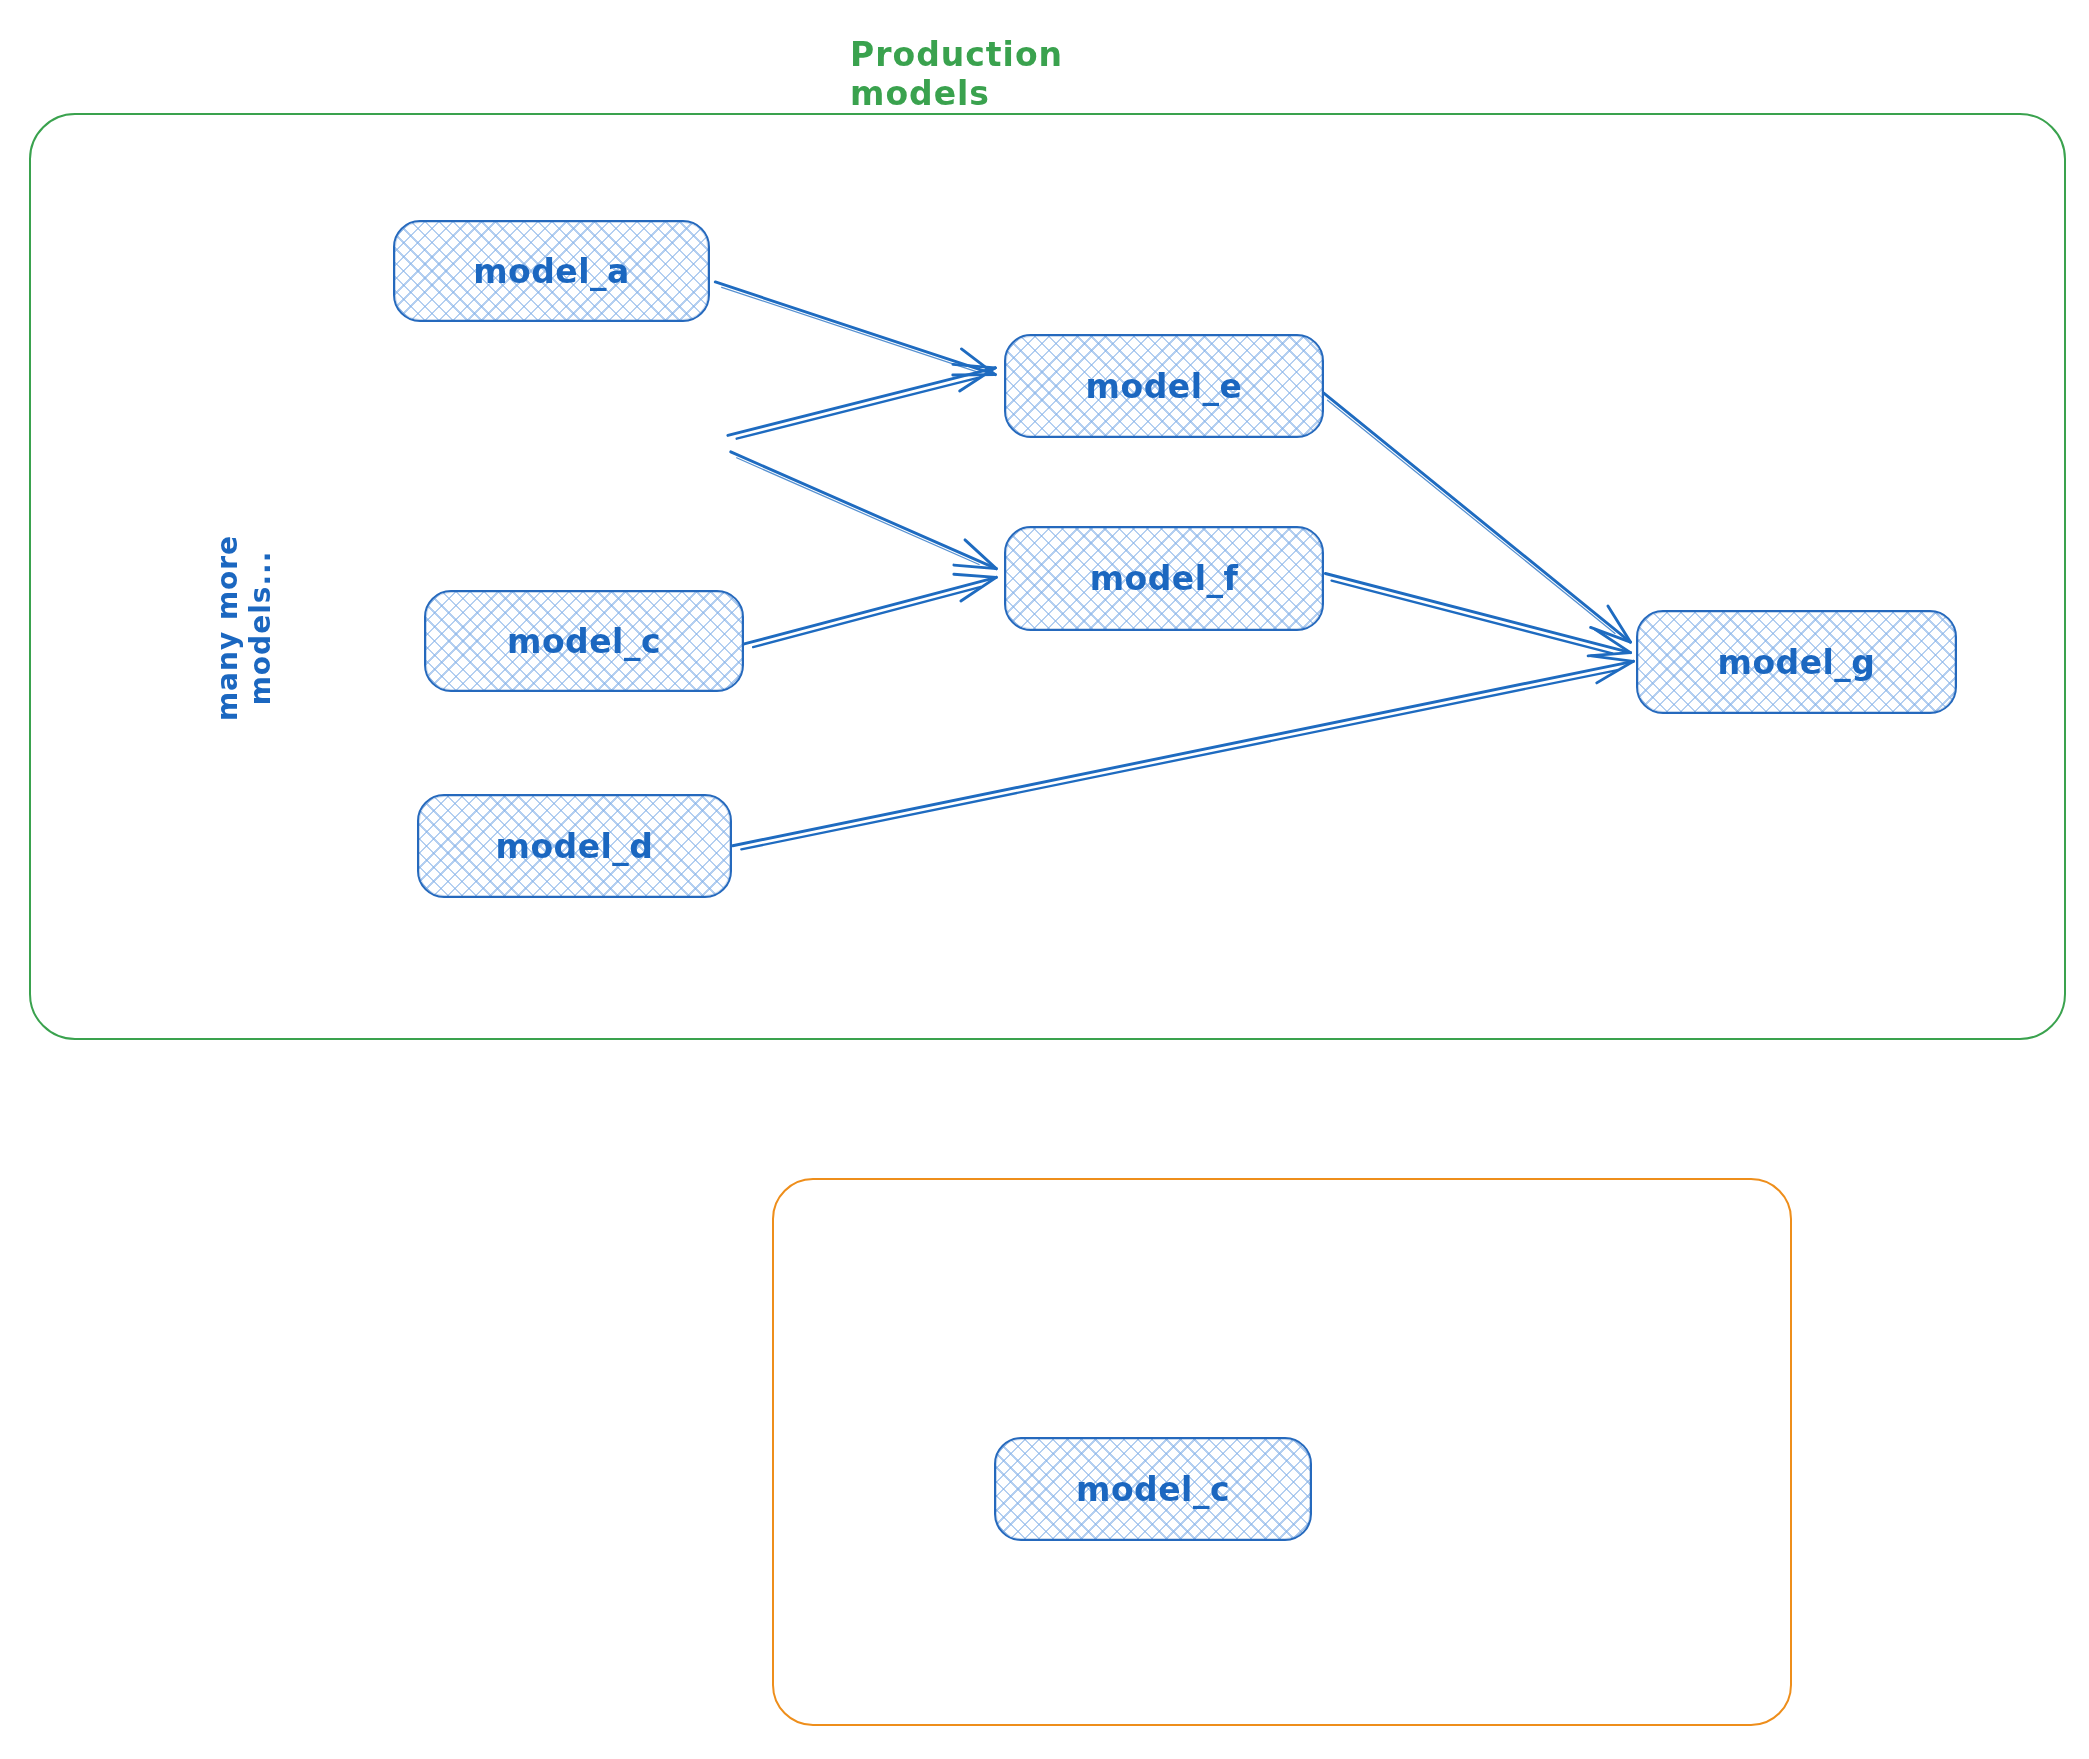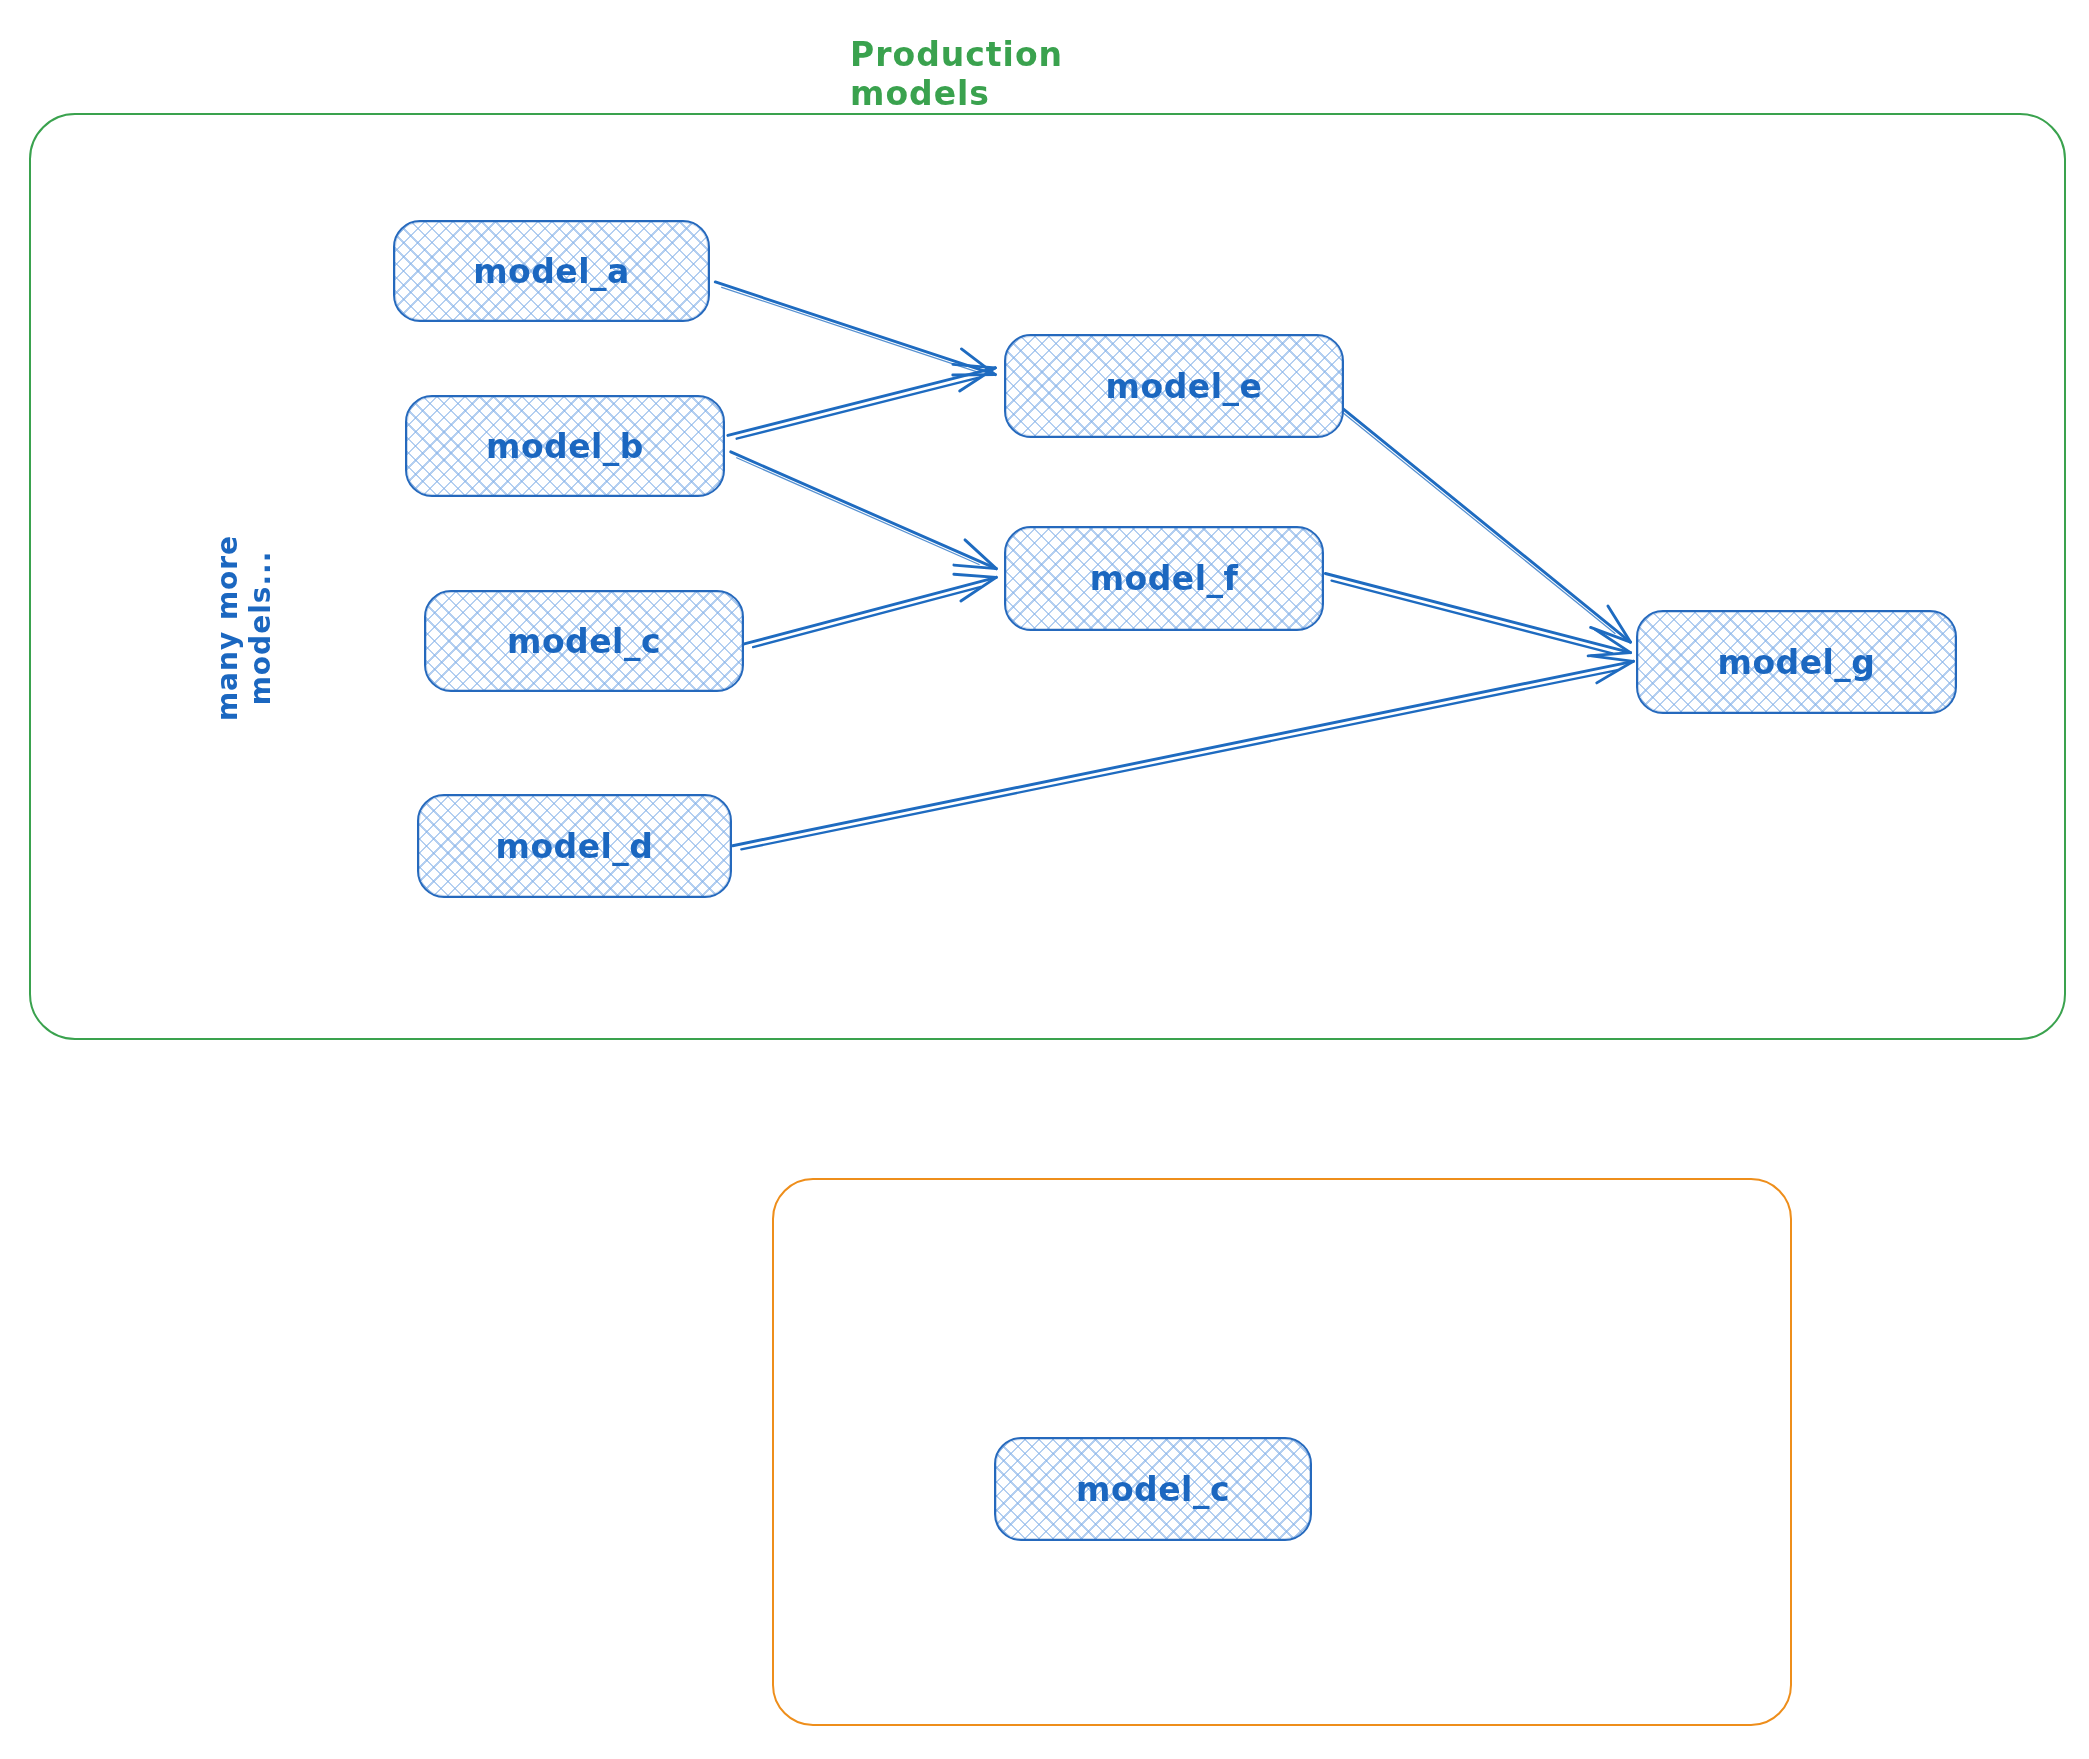--- a/index.html
+++ b/index.html
@@ -84,33 +84,30 @@
         <line x1="767.9405181420444" y1="879.7837990633457" x2="1675.4687829738357" y2="693.9982700356156" stroke="#1e6bc0" stroke-width="2.4" stroke-opacity="1" stroke-linecap="round"></line>
         <line x1="1692" y1="685" x2="1648.3603718502188" y2="679.3801374617499" stroke="#1e6bc0" stroke-width="3" stroke-opacity="1" stroke-linecap="round"></line>
         <line x1="1692" y1="685" x2="1654.0794003482638" y2="707.3165436851845" stroke="#1e6bc0" stroke-width="3" stroke-opacity="1" stroke-linecap="round"></line>
       </g>
     </svg>
 
   <div class="node" style="left:393px;top:220px;width:313px;height:98px;">
     <span class="label">model_a</span>
   </div>
 
-  <div class="node" style="left:405px;top:395px;width:316px;height:98px;">
-    <span class="label">model_b</span>
-  </div>
 
   <div class="node" style="left:424px;top:590px;width:316px;height:98px;">
     <span class="label">model_c</span>
   </div>
 
   <div class="node" style="left:417px;top:794px;width:311px;height:100px;">
     <span class="label">model_d</span>
   </div>
 
-  <div class="node" style="left:1004px;top:334px;width:316px;height:100px;padding-left:20px;">
+  <div class="node" style="left:1004px;top:334px;width:316px;height:100px;">
     <span class="label">model_e</span>
   </div>
 
   <div class="node" style="left:1004px;top:526px;width:316px;height:101px;text-align:center;">
     <span class="label">model_f</span>
   </div>
 
   <div class="node" style="left:1636px;top:610px;width:317px;height:100px;">
     <span class="label">model_g</span>
   </div>

